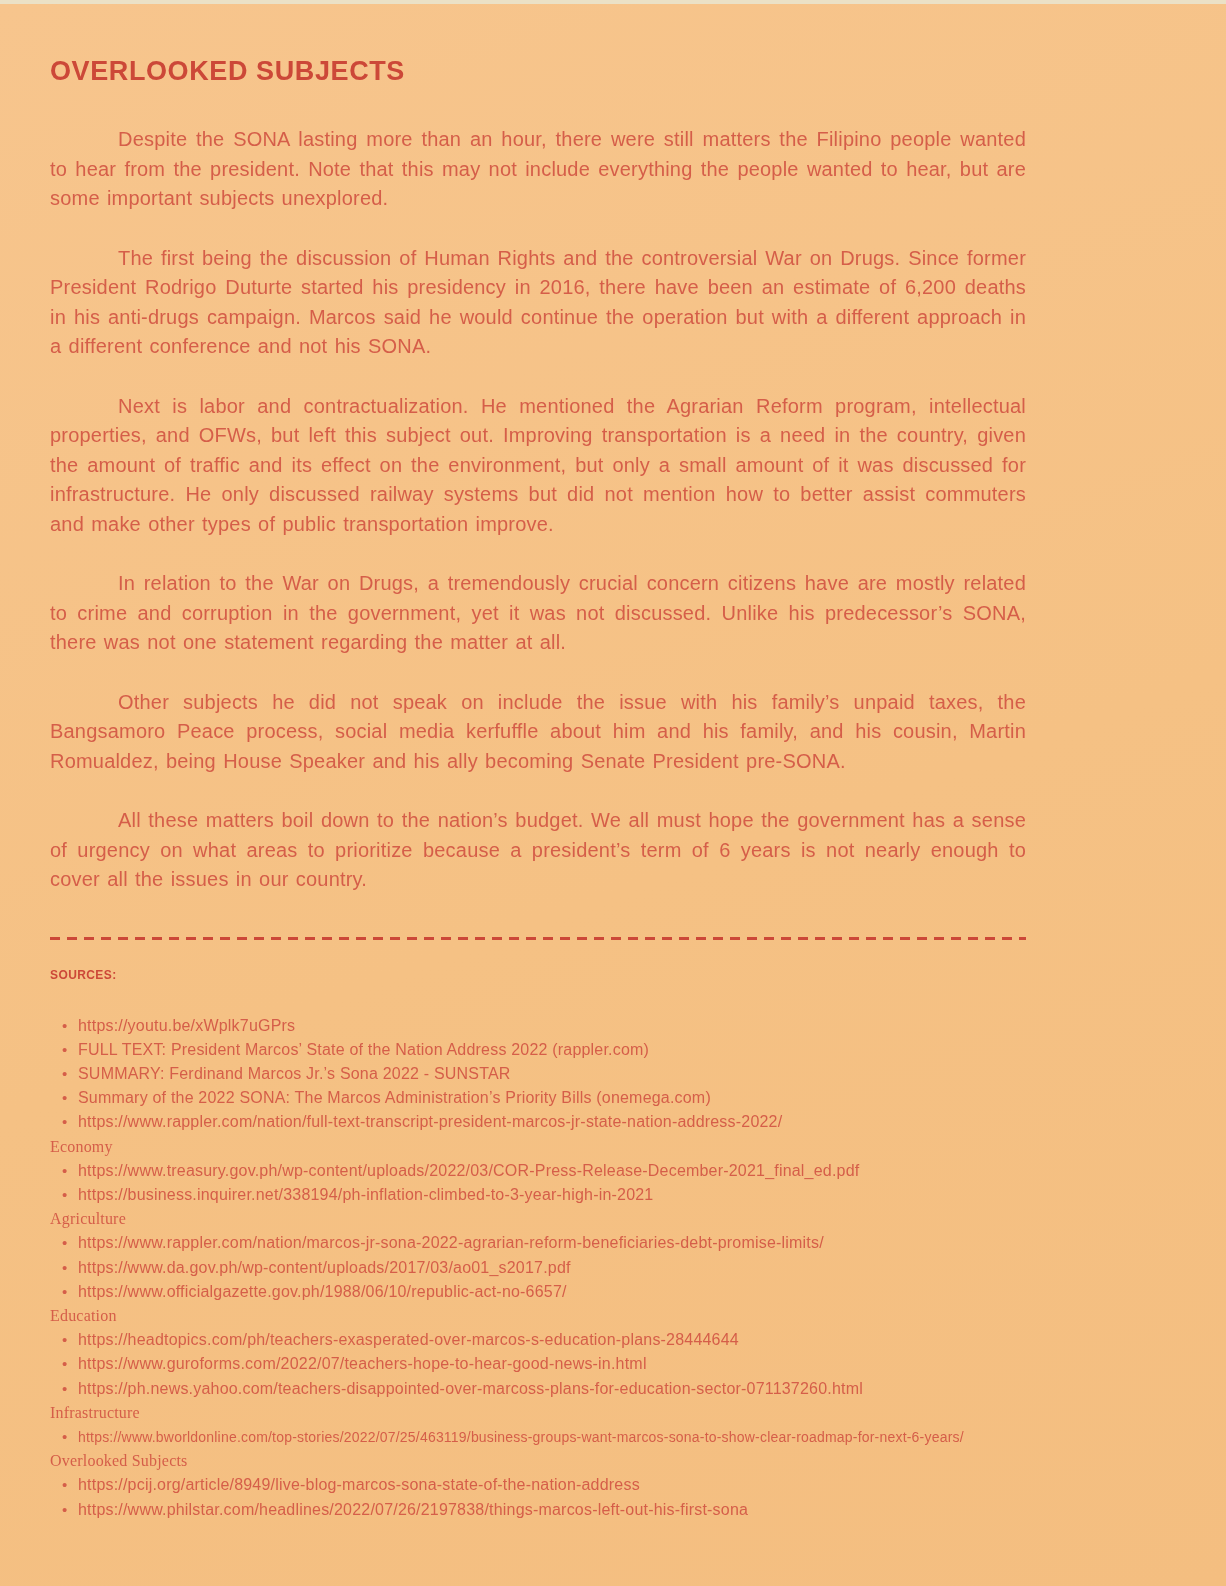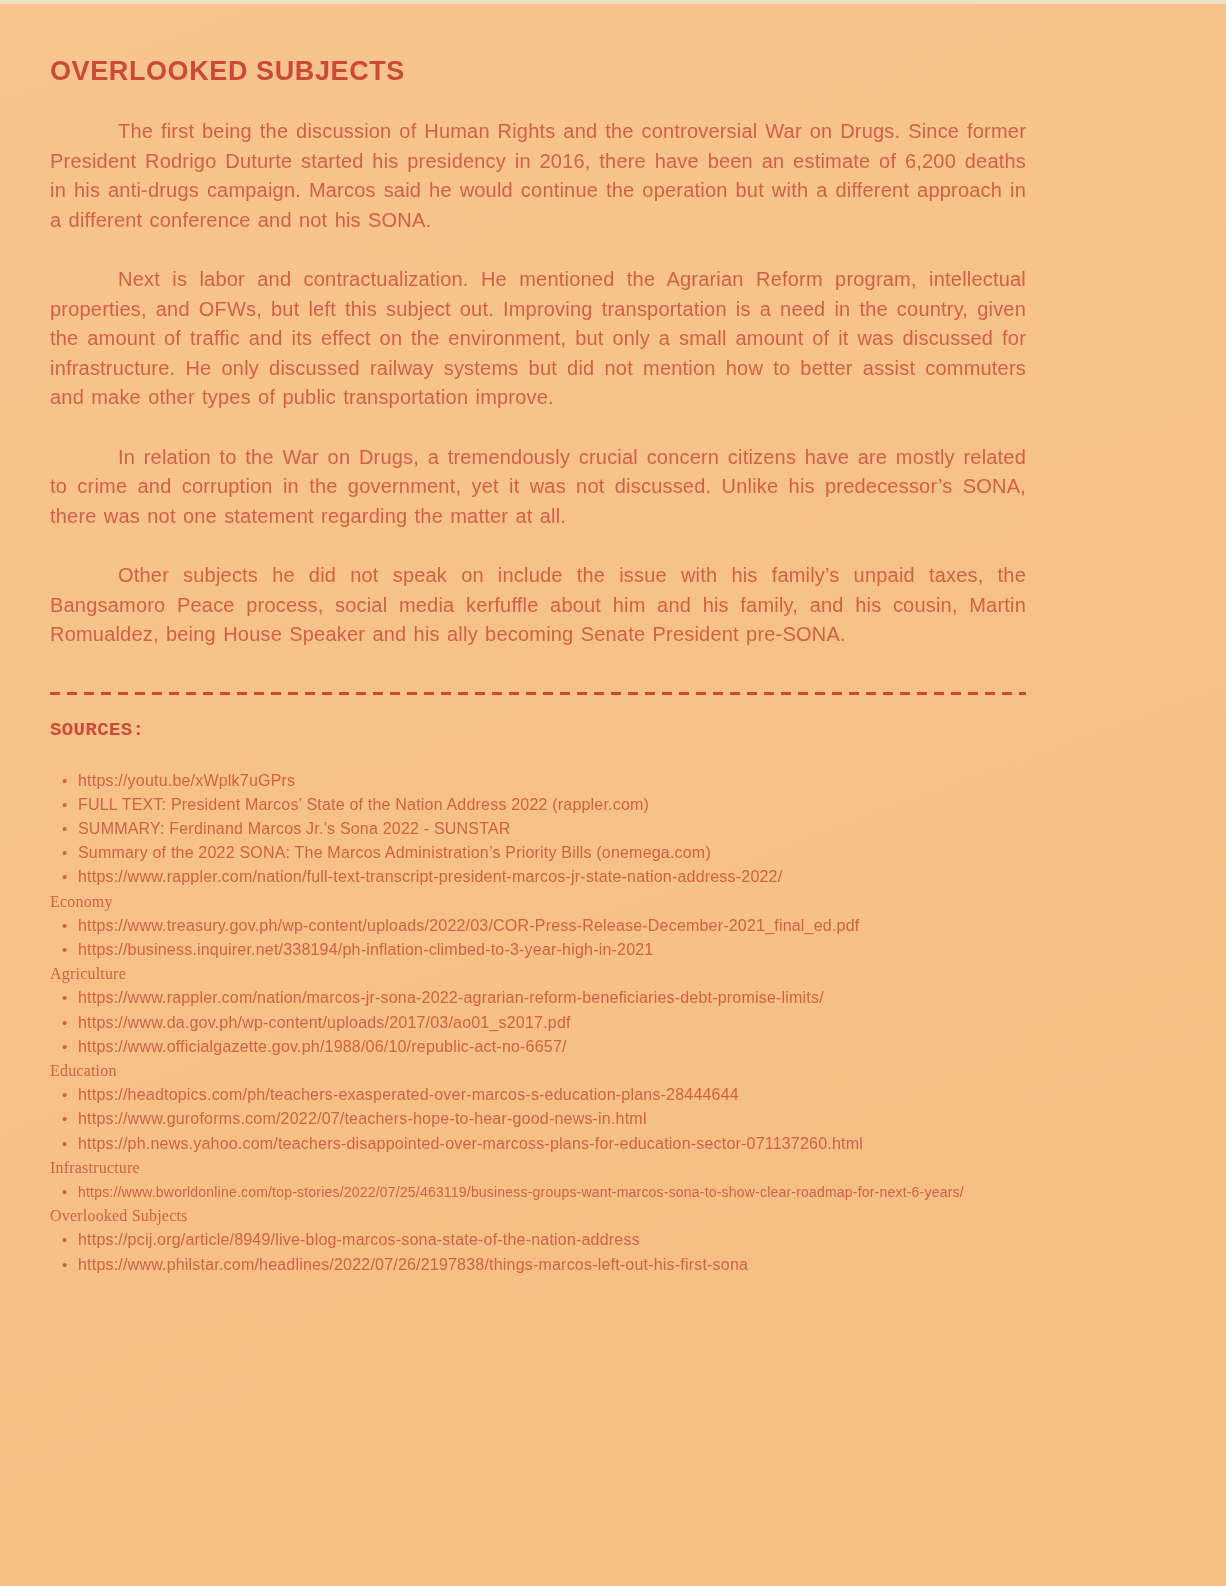--- a/index.html
+++ b/index.html
@@ -45,26 +45,25 @@
   .divider {
     margin-top: 42px;
     height: 3px;
     width: 100%;
     background: repeating-linear-gradient(90deg,
       var(--heading, #cc4838) 0 10px,
       transparent 10px 17px);
   }
   h2.sources-heading {
     margin: 24px 0 0 0;
-    font-size: 19px;
+    font-size: 12px;
     line-height: 22px;
     font-weight: 700;
     letter-spacing: 0.4px;
     color: var(--heading, #cc4838);
-    font-family: Liberation Mono, monospace;
   }
   .sources-list {
     margin-top: 28px;
     color: var(--body, #d55e49);
   }
   .src {
     font-size: 16px;
     line-height: 24.2px;
     letter-spacing: 0.2px;
     white-space: nowrap;
@@ -80,24 +79,26 @@
 </style>
 </head>
 <body>
 
 <div class="top-edge"></div>
 
 <div class="page">
 
   <h1 class="doc-title">OVERLOOKED SUBJECTS</h1>
 
+  <p class="body-para first">Despite the SONA lasting more than an hour, there were still matters the Filipino people wanted to hear from the president. Note that this may not include everything the people wanted to hear, but are some important subjects unexplored.</p>
   <p class="body-para">The first being the discussion of Human Rights and the controversial War on Drugs. Since former President Rodrigo Duturte started his presidency in 2016, there have been an estimate of 6,200 deaths in his anti-drugs campaign. Marcos said he would continue the operation but with a different approach in a different conference and not his SONA.</p>
   <p class="body-para">Next is labor and contractualization. He mentioned the Agrarian Reform program, intellectual properties, and OFWs, but left this subject out. Improving transportation is a need in the country, given the amount of traffic and its effect on the environment, but only a small amount of it was discussed for infrastructure. He only discussed railway systems but did not mention how to better assist commuters and make other types of public transportation improve.</p>
   <p class="body-para">In relation to the War on Drugs, a tremendously crucial concern citizens have are mostly related to crime and corruption in the government, yet it was not discussed. Unlike his predecessor’s SONA, there was not one statement regarding the matter at all.</p>
   <p class="body-para">Other subjects he did not speak on include the issue with his family’s unpaid taxes, the Bangsamoro Peace process, social media kerfuffle about him and his family, and his cousin, Martin Romualdez, being House Speaker and his ally becoming Senate President pre-SONA.</p>
+  <p class="body-para">All these matters boil down to the nation’s budget. We all must hope the government has a sense of urgency on what areas to prioritize because a president’s term of 6 years is not nearly enough to cover all the issues in our country.</p>
 
   <div class="divider"></div>
 
   <h2 class="sources-heading">SOURCES:</h2>
 
   <div class="sources-list">
 
     <div class="src bullet"><span class="dot">•</span><span class="src-text">https://youtu.be/xWplk7uGPrs</span></div>
     <div class="src bullet"><span class="dot">•</span><span class="src-text">FULL TEXT: President Marcos’ State of the Nation Address 2022 (rappler.com)</span></div>
     <div class="src bullet"><span class="dot">•</span><span class="src-text">SUMMARY: Ferdinand Marcos Jr.’s Sona 2022 - SUNSTAR</span></div>

